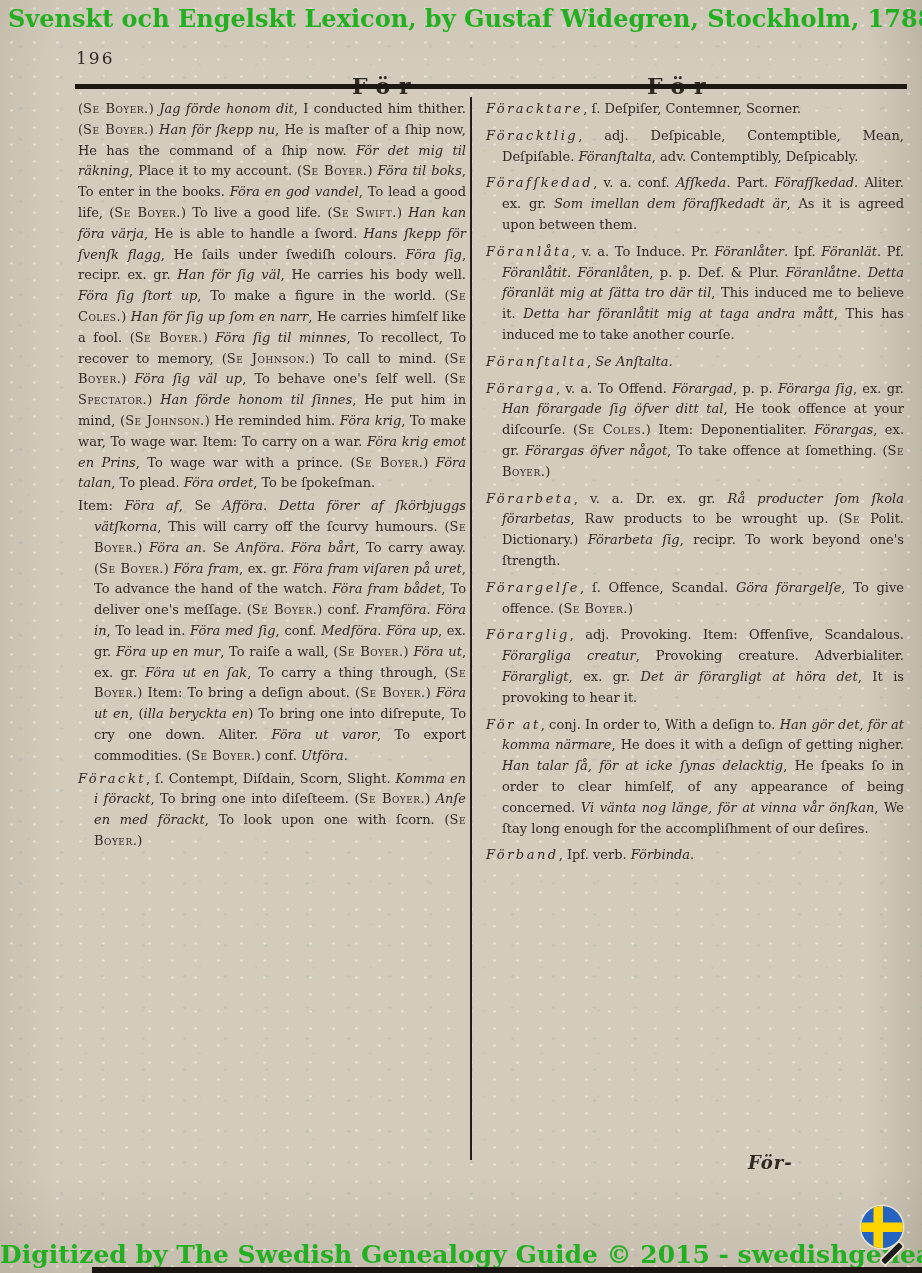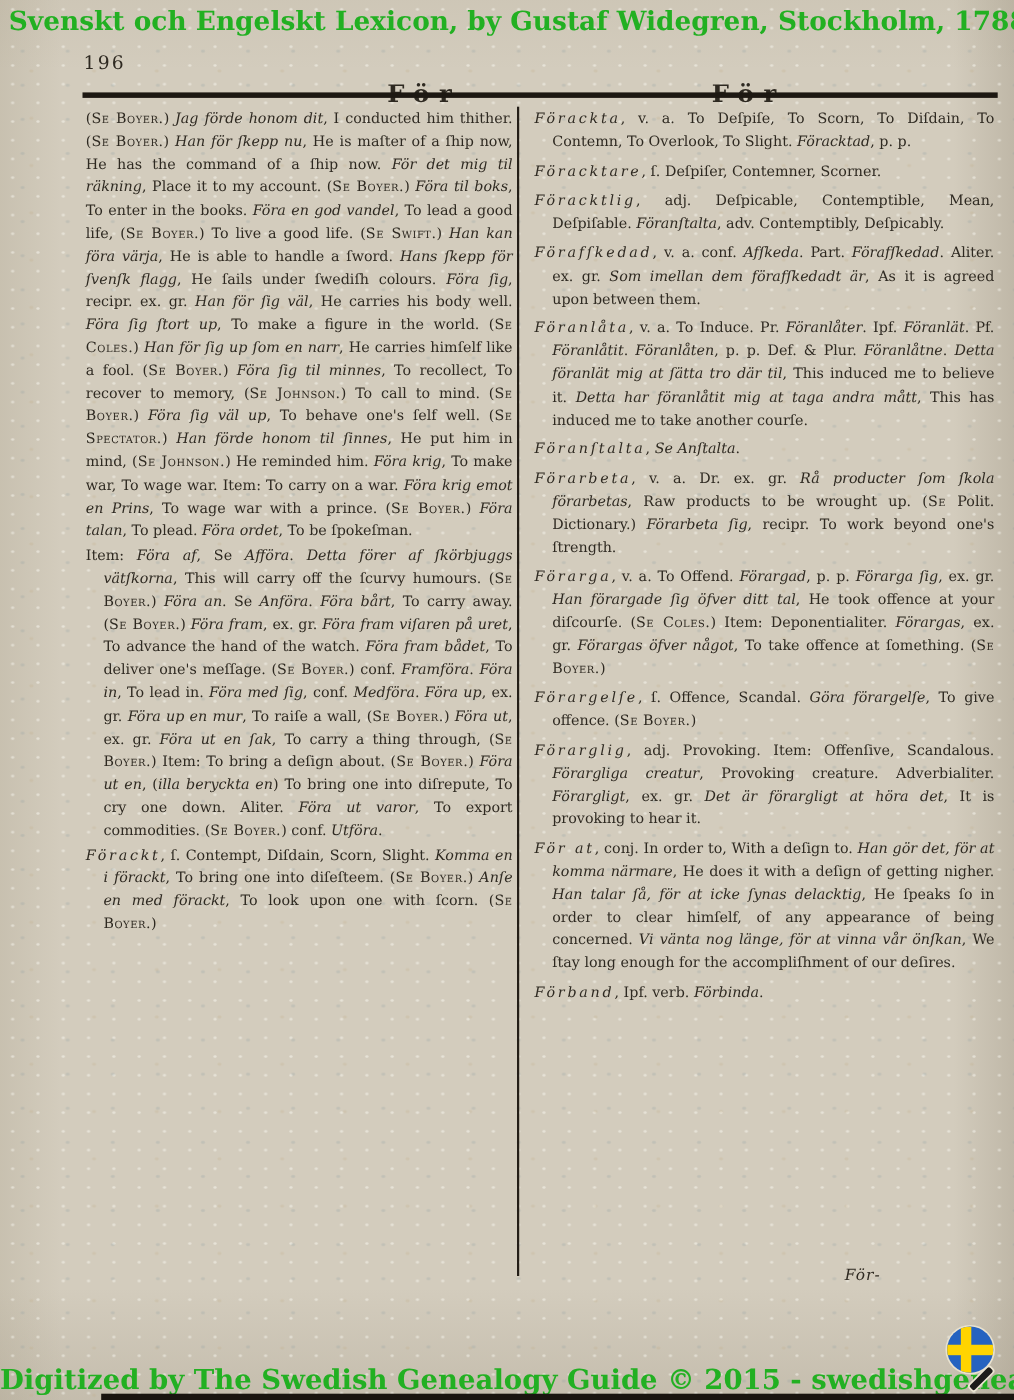--- a/index.html
+++ b/index.html
@@ -51,21 +51,21 @@
   .col-right{left:486px;width:418px;}
   .col p{margin:0 0 2px 0;}
   .col-right p{margin:0 0 6px 0;}
   .col p.entry{padding-left:16px;text-indent:-16px;}
   .col p.cont{padding-left:0;text-indent:0;}
   i{font-style:italic;}
   .sc{font-variant:small-caps;letter-spacing:.5px;}
   .hw{font-style:italic;letter-spacing:2.5px;}
   .catchword{
     position:absolute;left:748px;top:1152px;
-    font-size:14px;font-style:italic;font-weight:normal;letter-spacing:1px;margin-left:20px;
+    font-size:18px;font-style:italic;font-weight:bold;letter-spacing:1px;
   }
   .banner-bottom{
     position:absolute;left:0;top:1240px;width:922px;
     text-align:center;
     font-size:25px;font-weight:bold;color:#22b022;
     white-space:nowrap;
   }
   .flag-icon{
     position:absolute;left:855px;top:1203px;width:67px;height:68px;
   }
@@ -87,28 +87,27 @@
 
   <div class="rule-thick"></div>
   <div class="vdivider"></div>
 
   <div class="col col-left">
       <p class="cont">(<span class="sc">Se Boyer.</span>) <i>Jag förde honom dit</i>, I conducted him thither. (<span class="sc">Se Boyer.</span>) <i>Han för ſkepp nu</i>, He is maſter of a ſhip now, He has the command of a ſhip now. <i>För det mig til räkning</i>, Place it to my account. (<span class="sc">Se Boyer.</span>) <i>Föra til boks</i>, To enter in the books. <i>Föra en god vandel</i>, To lead a good life, (<span class="sc">Se Boyer.</span>) To live a good life. (<span class="sc">Se Swift.</span>) <i>Han kan föra värja</i>, He is able to handle a ſword. <i>Hans ſkepp för ſvenſk flagg</i>, He ſails under ſwediſh colours. <i>Föra ſig</i>, recipr. ex. gr. <i>Han för ſig väl</i>, He carries his body well. <i>Föra ſig ſtort up</i>, To make a figure in the world. (<span class="sc">Se Coles.</span>) <i>Han för ſig up ſom en narr</i>, He carries himſelf like a fool. (<span class="sc">Se Boyer.</span>) <i>Föra ſig til minnes</i>, To recollect, To recover to memory, (<span class="sc">Se Johnson.</span>) To call to mind. (<span class="sc">Se Boyer.</span>) <i>Föra ſig väl up</i>, To behave one's ſelf well. (<span class="sc">Se Spectator.</span>) <i>Han förde honom til ſinnes</i>, He put him in mind, (<span class="sc">Se Johnson.</span>) He reminded him. <i>Föra krig</i>, To make war, To wage war. Item: To carry on a war. <i>Föra krig emot en Prins</i>, To wage war with a prince. (<span class="sc">Se Boyer.</span>) <i>Föra talan</i>, To plead. <i>Föra ordet</i>, To be ſpokeſman.</p>
       <p class="entry">Item: <i>Föra af</i>, Se <i>Afföra</i>. <i>Detta förer af ſkörbjuggs vätſkorna</i>, This will carry off the ſcurvy humours. (<span class="sc">Se Boyer.</span>) <i>Föra an</i>. Se <i>Anföra</i>. <i>Föra bårt</i>, To carry away. (<span class="sc">Se Boyer.</span>) <i>Föra fram</i>, ex. gr. <i>Föra fram viſaren på uret</i>, To advance the hand of the watch. <i>Föra fram bådet</i>, To deliver one's meſſage. (<span class="sc">Se Boyer.</span>) conf. <i>Framföra</i>. <i>Föra in</i>, To lead in. <i>Föra med ſig</i>, conf. <i>Medföra</i>. <i>Föra up</i>, ex. gr. <i>Föra up en mur</i>, To raiſe a wall, (<span class="sc">Se Boyer.</span>) <i>Föra ut</i>, ex. gr. <i>Föra ut en ſak</i>, To carry a thing through, (<span class="sc">Se Boyer.</span>) Item: To bring a deſign about. (<span class="sc">Se Boyer.</span>) <i>Föra ut en</i>, (<i>illa beryckta en</i>) To bring one into diſrepute, To cry one down. Aliter. <i>Föra ut varor</i>, To export commodities. (<span class="sc">Se Boyer.</span>) conf. <i>Utföra</i>.</p>
       <p class="entry"><span class="hw">Förackt</span>, ſ. Contempt, Diſdain, Scorn, Slight. <i>Komma en i förackt</i>, To bring one into diſeſteem. (<span class="sc">Se Boyer.</span>) <i>Anſe en med förackt</i>, To look upon one with ſcorn. (<span class="sc">Se Boyer.</span>)</p>
     </div>
   <div class="col col-right">
-      <p class="entry"><span class="hw">Förackta</span>, v. a. To Deſpiſe, To Scorn, To Diſdain, To Contemn, To Overlook, To Slight. <i>Föracktad</i>, p. p.</p>
       <p class="entry"><span class="hw">Föracktare</span>, ſ. Deſpiſer, Contemner, Scorner.</p>
       <p class="entry"><span class="hw">Föracktlig</span>, adj. Deſpicable, Contemptible, Mean, Deſpiſable. <i>Föranſtalta</i>, adv. Contemptibly, Deſpicably.</p>
       <p class="entry"><span class="hw">Förafſkedad</span>, v. a. conf. <i>Afſkeda</i>. Part. <i>Förafſkedad</i>. Aliter. ex. gr. <i>Som imellan dem förafſkedadt är</i>, As it is agreed upon between them.</p>
       <p class="entry"><span class="hw">Föranlåta</span>, v. a. To Induce. Pr. <i>Föranlåter</i>. Ipf. <i>Föranlät</i>. Pf. <i>Föranlåtit</i>. <i>Föranlåten</i>, p. p. Def. &amp; Plur. <i>Föranlåtne</i>. <i>Detta föranlät mig at ſätta tro där til</i>, This induced me to believe it. <i>Detta har föranlåtit mig at taga andra mått</i>, This has induced me to take another courſe.</p>
       <p class="entry"><span class="hw">Föranſtalta</span>, <i>Se Anſtalta</i>.</p>
+      <p class="entry"><span class="hw">Förarga</span>, v. a. To Offend. <i>Förargad</i>, p. p. <i>Förarga ſig</i>, ex. gr. <i>Han förargade ſig öfver ditt tal</i>, He took offence at your diſcourſe. (<span class="sc">Se Coles.</span>) Item: Deponentialiter. <i>Förargas</i>, ex. gr. <i>Förargas öfver något</i>, To take offence at ſomething. (<span class="sc">Se Boyer.</span>)</p>
       <p class="entry"><span class="hw">Förarbeta</span>, v. a. Dr. ex. gr. <i>Rå producter ſom ſkola förarbetas</i>, Raw products to be wrought up. (<span class="sc">Se</span> Polit. Dictionary.) <i>Förarbeta ſig</i>, recipr. To work beyond one's ſtrength.</p>
-      <p class="entry"><span class="hw">Förarga</span>, v. a. To Offend. <i>Förargad</i>, p. p. <i>Förarga ſig</i>, ex. gr. <i>Han förargade ſig öfver ditt tal</i>, He took offence at your diſcourſe. (<span class="sc">Se Coles.</span>) Item: Deponentialiter. <i>Förargas</i>, ex. gr. <i>Förargas öfver något</i>, To take offence at ſomething. (<span class="sc">Se Boyer.</span>)</p>
       <p class="entry"><span class="hw">Förargelſe</span>, ſ. Offence, Scandal. <i>Göra förargelſe</i>, To give offence. (<span class="sc">Se Boyer.</span>)</p>
       <p class="entry"><span class="hw">Förarglig</span>, adj. Provoking. Item: Offenſive, Scandalous. <i>Förargliga creatur</i>, Provoking creature. Adverbialiter. <i>Förargligt</i>, ex. gr. <i>Det är förargligt at höra det</i>, It is provoking to hear it.</p>
       <p class="entry"><span class="hw">För at</span>, conj. In order to, With a deſign to. <i>Han gör det, för at komma närmare</i>, He does it with a deſign of getting nigher. <i>Han talar ſå, för at icke ſynas delacktig</i>, He ſpeaks ſo in order to clear himſelf, of any appearance of being concerned. <i>Vi vänta nog länge, för at vinna vår önſkan</i>, We ſtay long enough for the accompliſhment of our deſires.</p>
       <p class="entry"><span class="hw">Förband</span>, Ipf. verb. <i>Förbinda</i>.</p>
     </div>
 
   <div class="catchword">För-</div>
 
   <div class="banner-bottom">Digitized by The Swedish Genealogy Guide © 2015 - swedishgenealogyguide.com</div>
 

